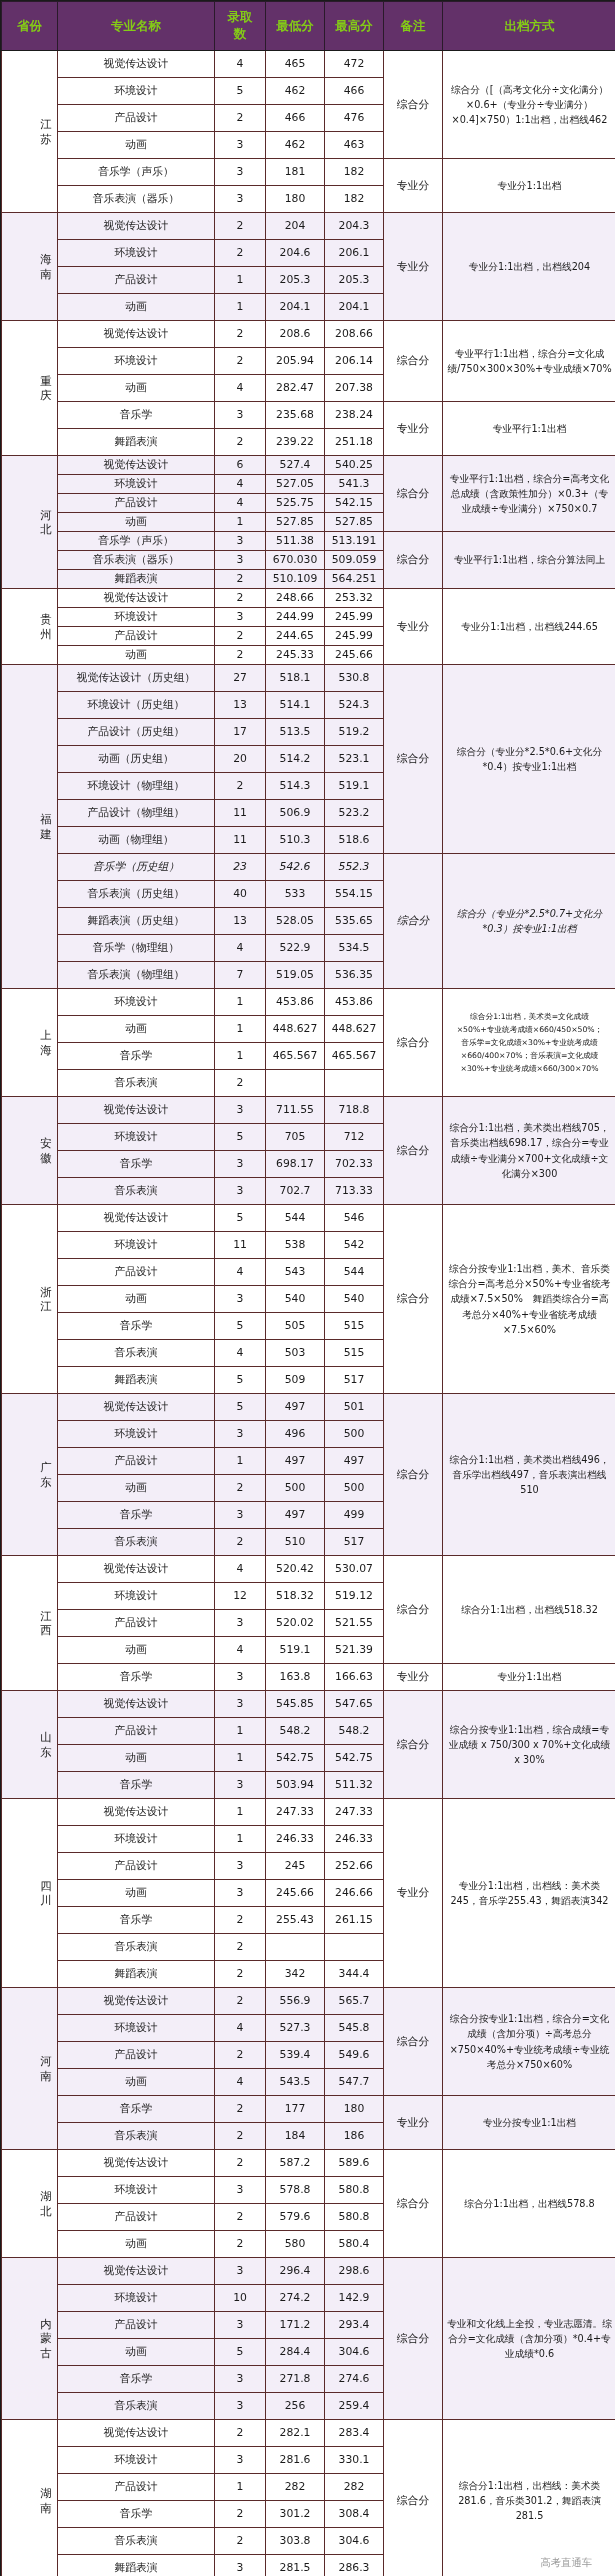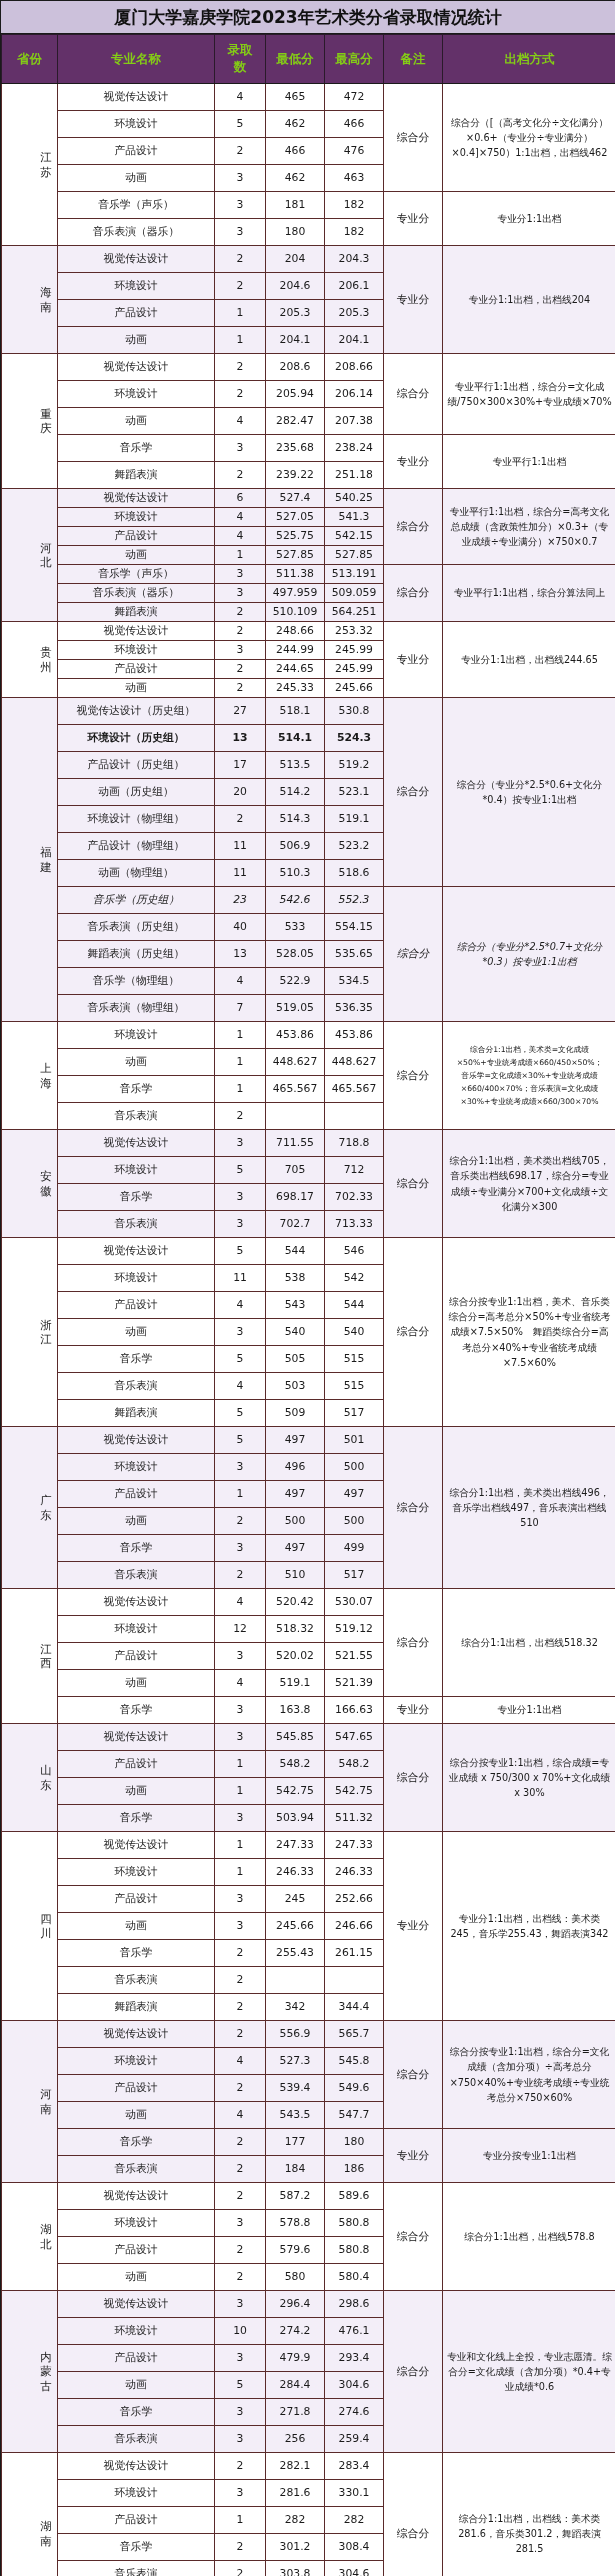--- a/index.html
+++ b/index.html
@@ -30,21 +30,20 @@
   tbody.grp { border-top: 1.1px solid #1a1a1a; }
   .watermark {
     position: absolute; right: 23px; font-size: 10.3px; color: #9a9a9a; pointer-events: none;
   }
   .wrap { position: relative; }
 </style>
 </head>
 <body>
 
 <div class="sheet wrap">
-  <div class="title">厦门大学嘉庚学院2023年艺术类分省录取情况统计</div>
   <table>
     <colgroup>
       <col class="c-prov">
         <col class="c-major">
         <col class="c-cnt">
         <col class="c-min">
         <col class="c-max">
         <col class="c-note">
         <col class="c-method">
     </colgroup>
@@ -200,21 +199,21 @@
           <td class="major">音乐学（声乐）</td>
           <td>3</td>
           <td>511.38</td>
           <td>513.191</td>
           <td rowspan="3">综合分</td>
           <td class="method" rowspan="3">专业平行1:1出档，综合分算法同上</td>
         </tr>
         <tr style="height: 19px;">
           <td class="major">音乐表演（器乐）</td>
           <td>3</td>
-          <td>497.959</td>
+          <td>670.030</td>
           <td>509.059</td>
         </tr>
         <tr style="height: 19px;">
           <td class="major">舞蹈表演</td>
           <td>2</td>
           <td>510.109</td>
           <td>564.251</td>
         </tr>
       </tbody>
       <tbody class="grp odd">
@@ -249,21 +248,21 @@
       <tbody class="grp even">
         <tr style="height: 27px;">
           <td class="prov" rowspan="12">福建</td>
           <td class="major">视觉传达设计（历史组）</td>
           <td>27</td>
           <td>518.1</td>
           <td>530.8</td>
           <td rowspan="7">综合分</td>
           <td class="method" rowspan="7">综合分（专业分*2.5*0.6+文化分*0.4）按专业1:1出档</td>
         </tr>
-        <tr style="height: 27px; font-weight: bold;">
+        <tr style="height: 27px;">
           <td class="major">环境设计（历史组）</td>
           <td>13</td>
           <td>514.1</td>
           <td>524.3</td>
         </tr>
         <tr style="height: 27px;">
           <td class="major">产品设计（历史组）</td>
           <td>17</td>
           <td>513.5</td>
           <td>519.2</td>
@@ -663,26 +662,26 @@
           <td>3</td>
           <td>296.4</td>
           <td>298.6</td>
           <td rowspan="6">综合分</td>
           <td class="method" rowspan="6">专业和文化线上全投，专业志愿清。综合分=文化成绩（含加分项）*0.4+专业成绩*0.6</td>
         </tr>
         <tr style="height: 27px;">
           <td class="major">环境设计</td>
           <td>10</td>
           <td>274.2</td>
-          <td>476.1</td>
-        </tr>
-        <tr style="height: 27px;">
-          <td class="major">产品设计</td>
-          <td>3</td>
-          <td>479.9</td>
+          <td>142.9</td>
+        </tr>
+        <tr style="height: 27px;">
+          <td class="major">产品设计</td>
+          <td>3</td>
+          <td>171.2</td>
           <td>293.4</td>
         </tr>
         <tr style="height: 27px;">
           <td class="major">动画</td>
           <td>5</td>
           <td>284.4</td>
           <td>304.6</td>
         </tr>
         <tr style="height: 27px;">
           <td class="major">音乐学</td>

